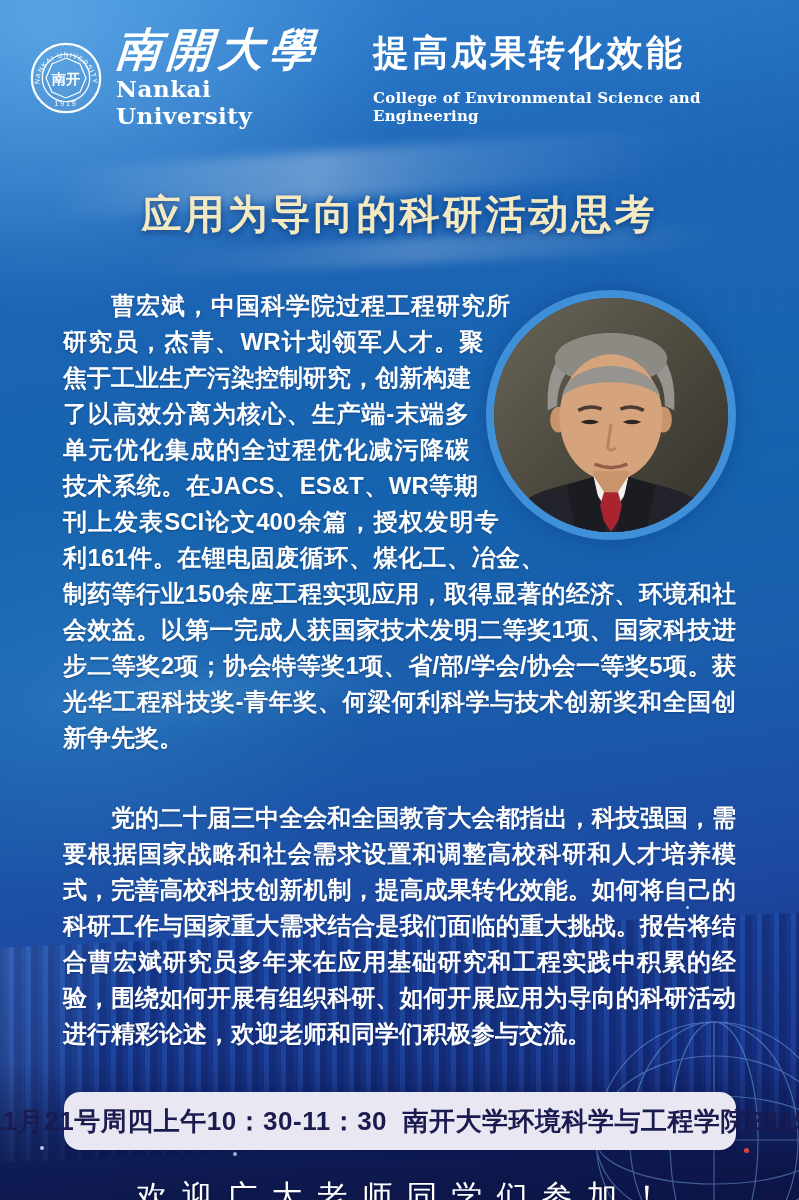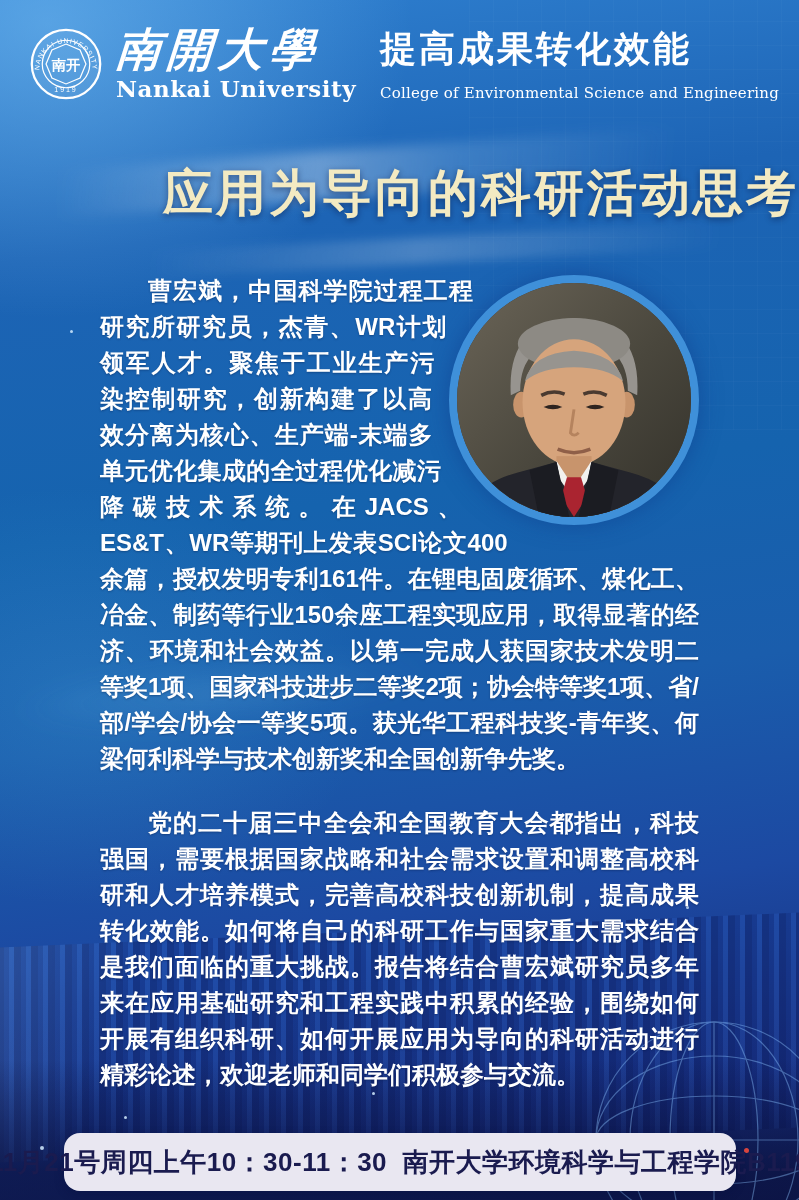--- a/index.html
+++ b/index.html
@@ -53,34 +53,34 @@
   .seal{ width:76px; height:76px; flex:0 0 auto; }
   .brand{ margin-left:12px; }
   .calli{ font-family:"DejaVu Serif","Liberation Serif",serif; font-style:italic; font-weight:bold;
     color:#fff; font-size:45px; line-height:1.05; letter-spacing:6px; transform:skewX(-4deg); }
   .uni-en{ font-family:"DejaVu Serif","Liberation Serif",serif; font-weight:bold; color:#fff;
     font-size:23px; margin-top:2px; letter-spacing:.5px; }
   .college{ margin-left:24px; padding-top:2px; }
   .college-zh{ font-family:"DejaVu Serif","Liberation Serif",serif; font-weight:bold; color:#fff;
     font-size:36px; letter-spacing:3px; line-height:1.15; }
   .college-en{ font-family:"DejaVu Serif","Liberation Serif",serif; color:#fff; font-size:15px;
-    margin-top:15px; letter-spacing:.2px; }
-
-  
-  .title{ position:relative; z-index:2; margin-top:58px; text-align:right;
+    margin-top:15px; letter-spacing:.2px;font-weight:bold; }
+
+  
+  .title{ position:relative; z-index:2; margin-top:58px; text-align:center;
     font-family:"DejaVu Serif","Liberation Serif",serif; font-weight:bold;
-    font-size:50px; letter-spacing:3px; color:#f3eac2;
+    font-size:40px; letter-spacing:3px; color:#f3eac2;
     text-shadow:0 2px 6px rgba(0,10,50,.45); }
 
   
-  .content{ position:relative; z-index:2; padding:0 100px; margin-top:46px; }
+  .content{ position:relative; z-index:2; padding:0 63px; margin-top:46px; }
   .para{ color:#fff; font-weight:bold; font-size:24px; line-height:36px; text-align:justify;
     text-indent:2em; text-shadow:0 1px 2px rgba(0,20,60,.35); }
   .bio{ min-height:280px; }
-  .talk{ margin-top:28px; }
+  .talk{ margin-top:44px; }
 
   .portrait-wrap{ float:right; width:250px; height:250px; border-radius:50%;
     border:8px solid #3f90d9; margin:2px 0 12px 18px;
     shape-outside:circle(50%); box-shadow:0 0 22px rgba(15,60,140,.55), inset 0 0 10px rgba(0,0,0,.3);
     overflow:hidden; background:#44423a; }
   .portrait-wrap svg{ display:block; width:100%; height:100%; }
 
   
   .event-bar{ position:relative; z-index:2; margin:40px auto 0; width:672px; height:58px;
     background:#e9e7f1; border-radius:16px; display:flex; align-items:center; justify-content:center;

